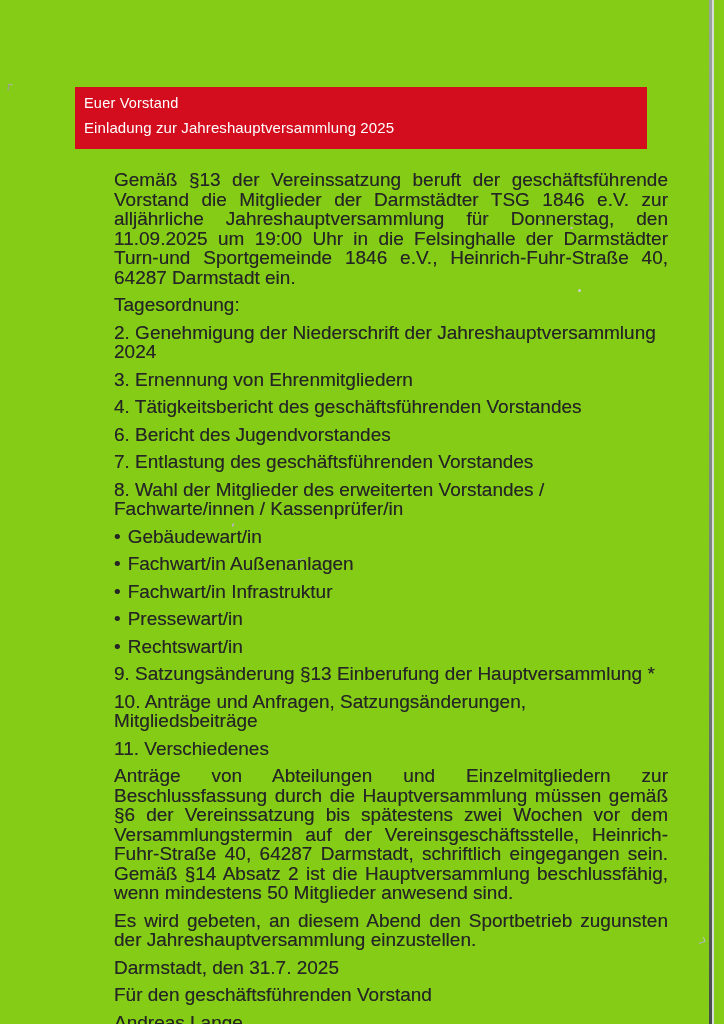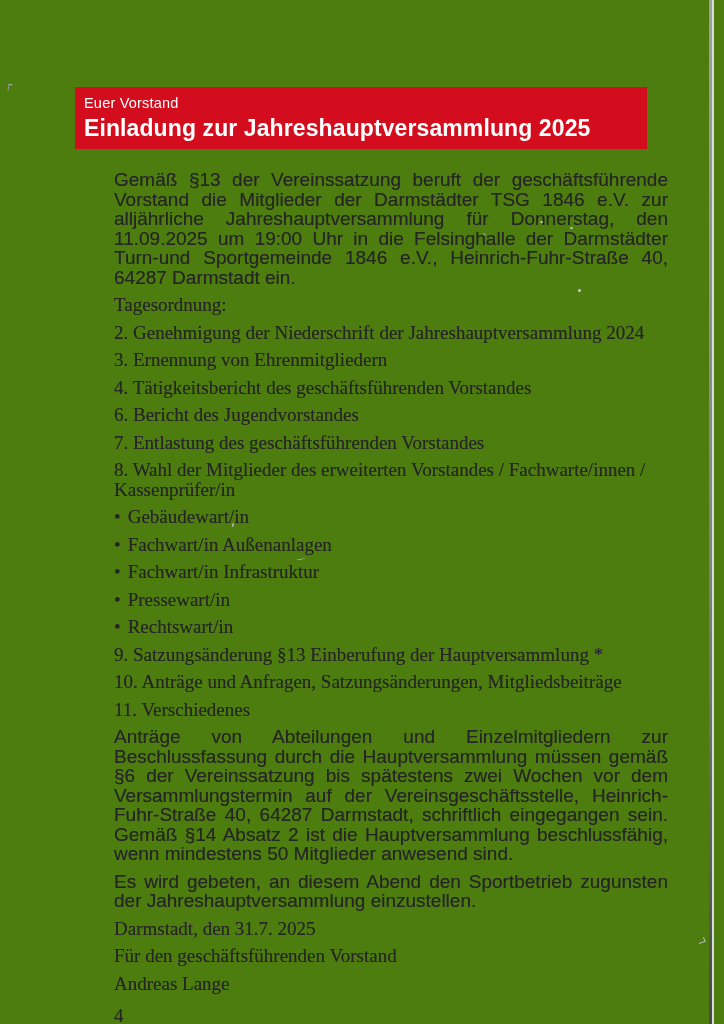--- a/index.html
+++ b/index.html
@@ -1,21 +1,21 @@
 <!DOCTYPE html>
 <html><head>
 <meta charset="utf-8">
 <style>
   * { box-sizing: border-box; }
   html, body { margin: 0; padding: 0; background: #ffffff; }
   .page {
     position: relative;
     width: 724px;
     height: 1024px;
-    background: #4d7c0f;
+    background: #84cc16;
     overflow: hidden;
     font-family: "Liberation Sans", sans-serif;
     color: #262626;
   }
   
   .edge-line {
     position: absolute;
     top: 0;
     left: 709px;
     width: 3px;
@@ -64,23 +64,23 @@
     color: #ffffff;
     padding: 7px 10px 9px 9px;
   }
   .banner .kicker {
     font-size: 14.5px;
     line-height: 18px;
     font-weight: 400;
     letter-spacing: 0.2px;
   }
   .banner .title {
-    font-size: 23px;
+    font-size: 15px;
     line-height: 24px;
-    font-weight: 700;
+    font-weight: 400;
     margin-top: 4px;
     letter-spacing: 0.1px;
   }
 
   
   .content {
     margin-left: 114px;
     width: 554px;
     font-size: 19px;
     color: #252525;
@@ -88,21 +88,20 @@
   }
   .para {
     margin: 8px 0 0 0;
     line-height: 19.5px;
     text-align: justify;
   }
   .para.first { margin-top: 21px; }
   .line {
     margin: 8px 0 0 0;
     line-height: 19.5px;
-    font-family: Liberation Serif, serif;
   }
   .bullet-mark { margin-right: 7px; }
   .page-number { margin-top: 13px; }
 </style>
 </head>
 <body>
 
 <div class="page">
 
   <div class="artifact corner-mark"></div>

